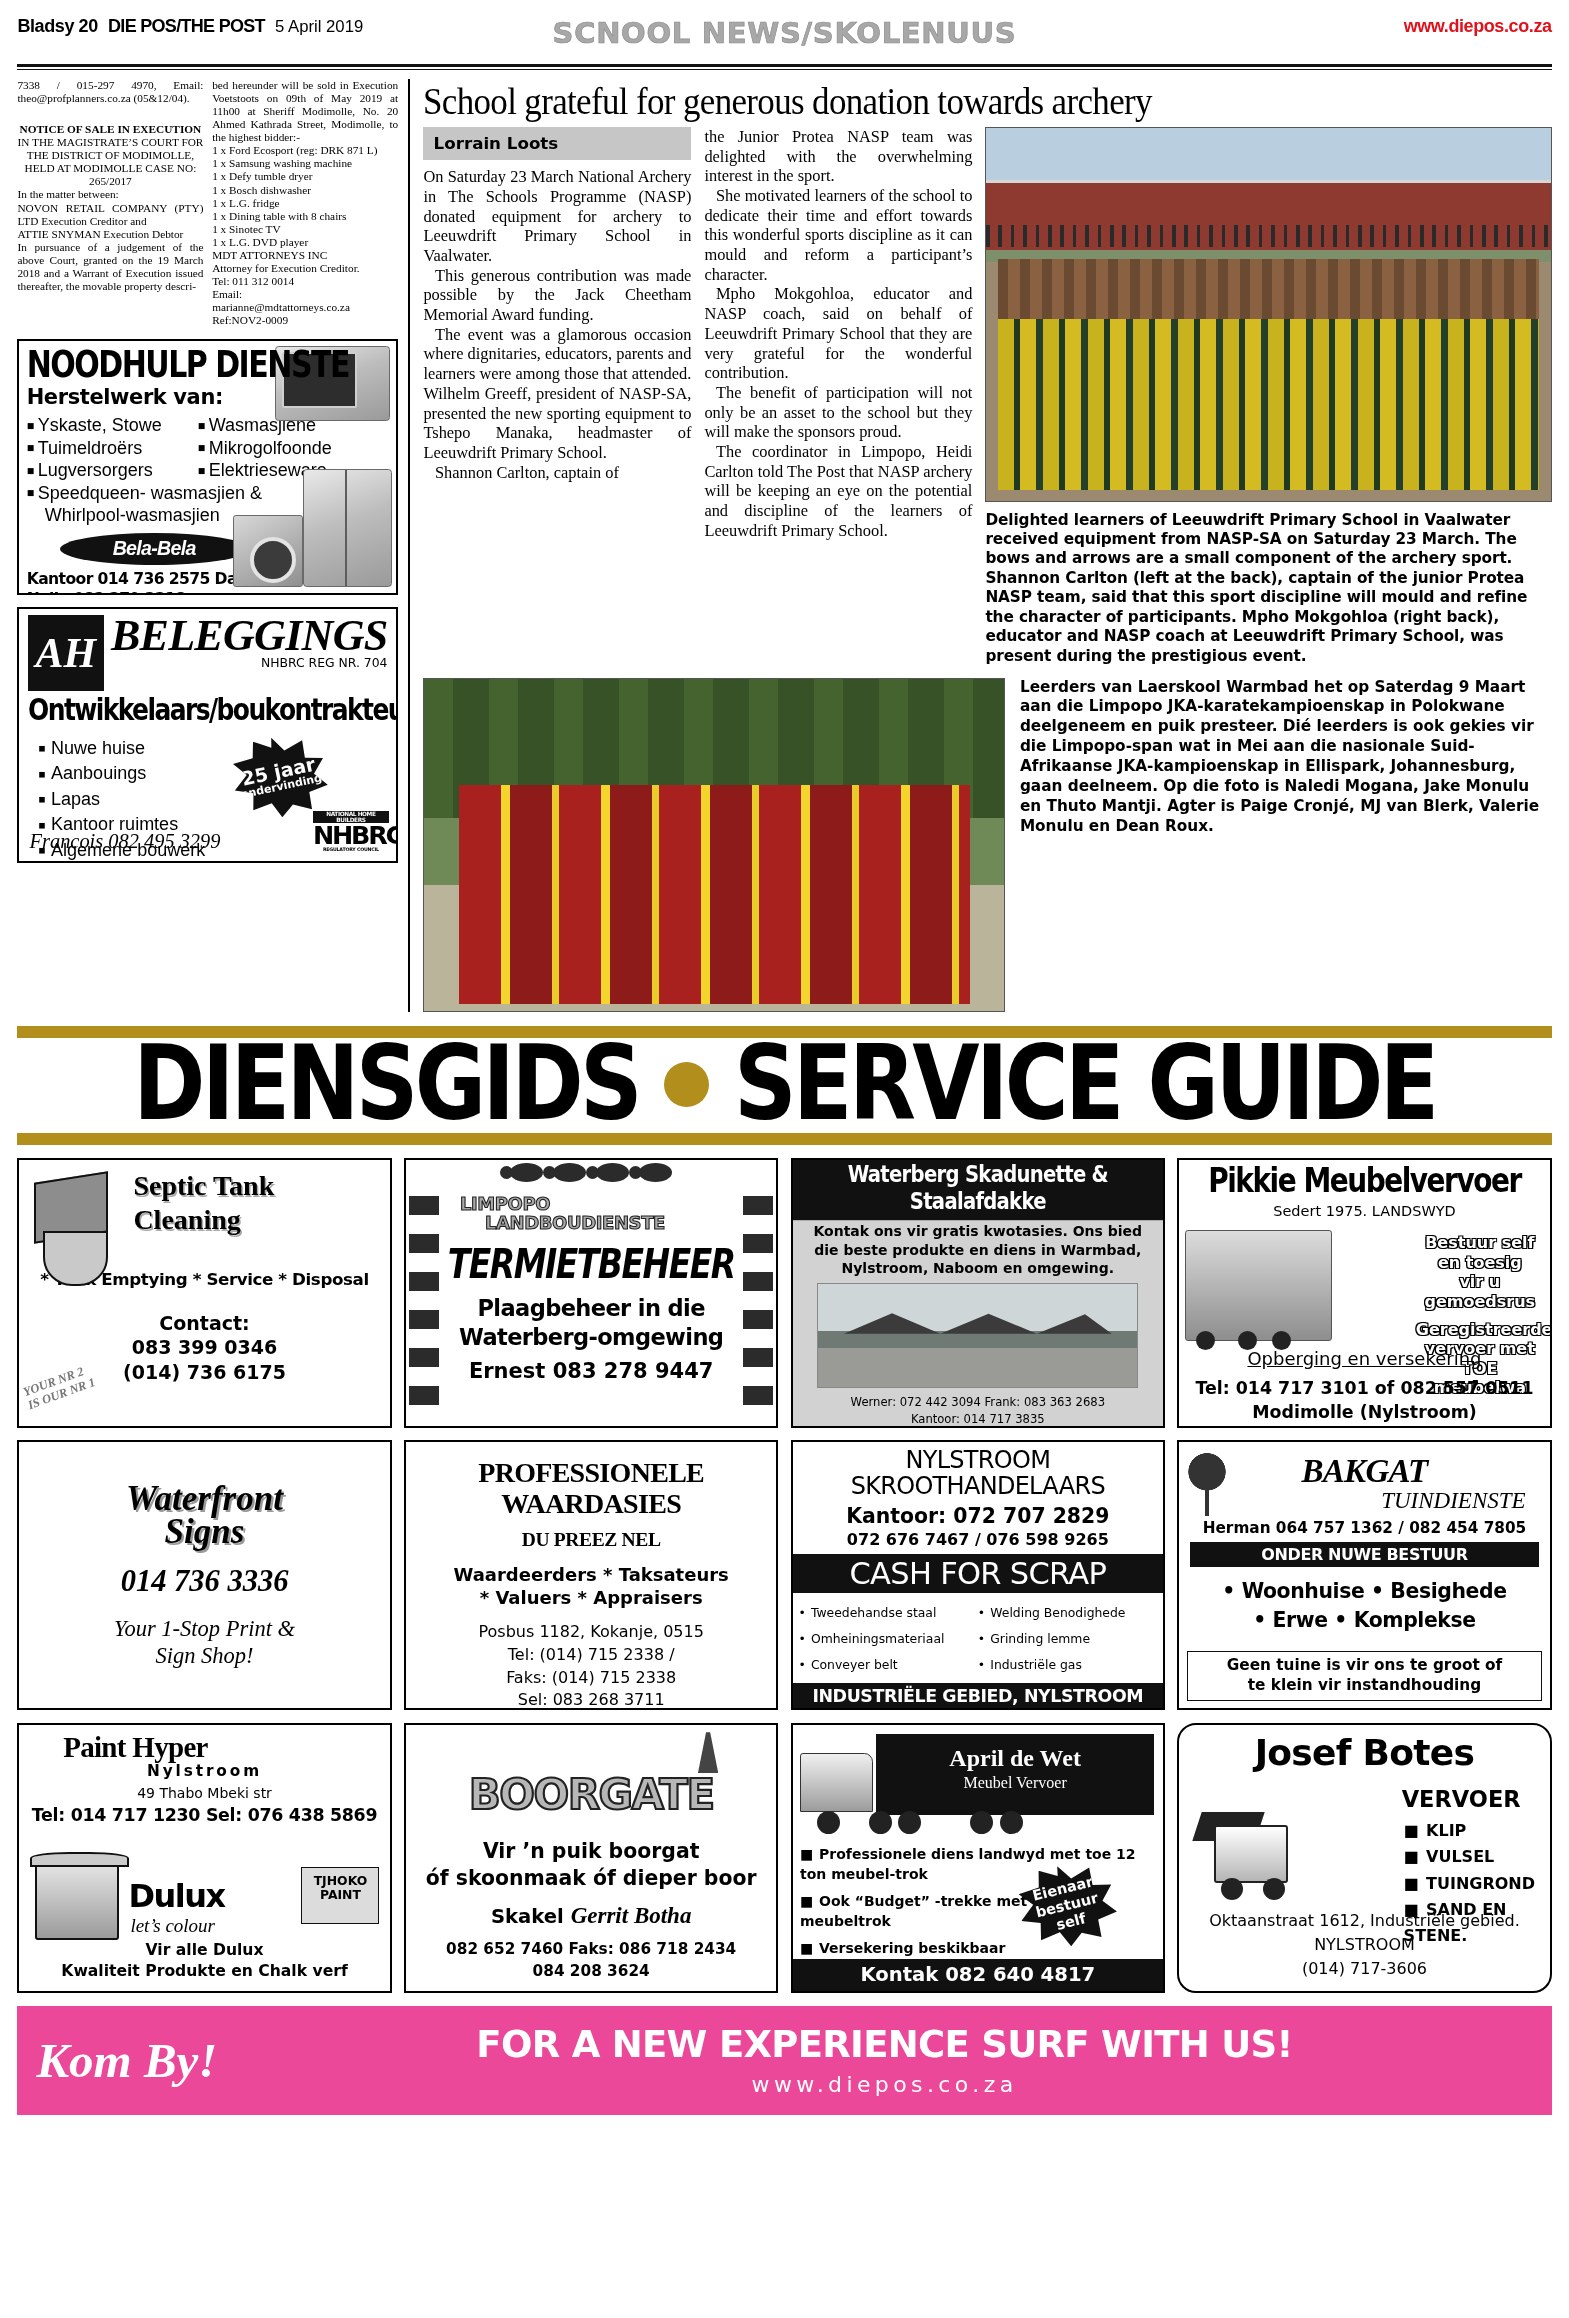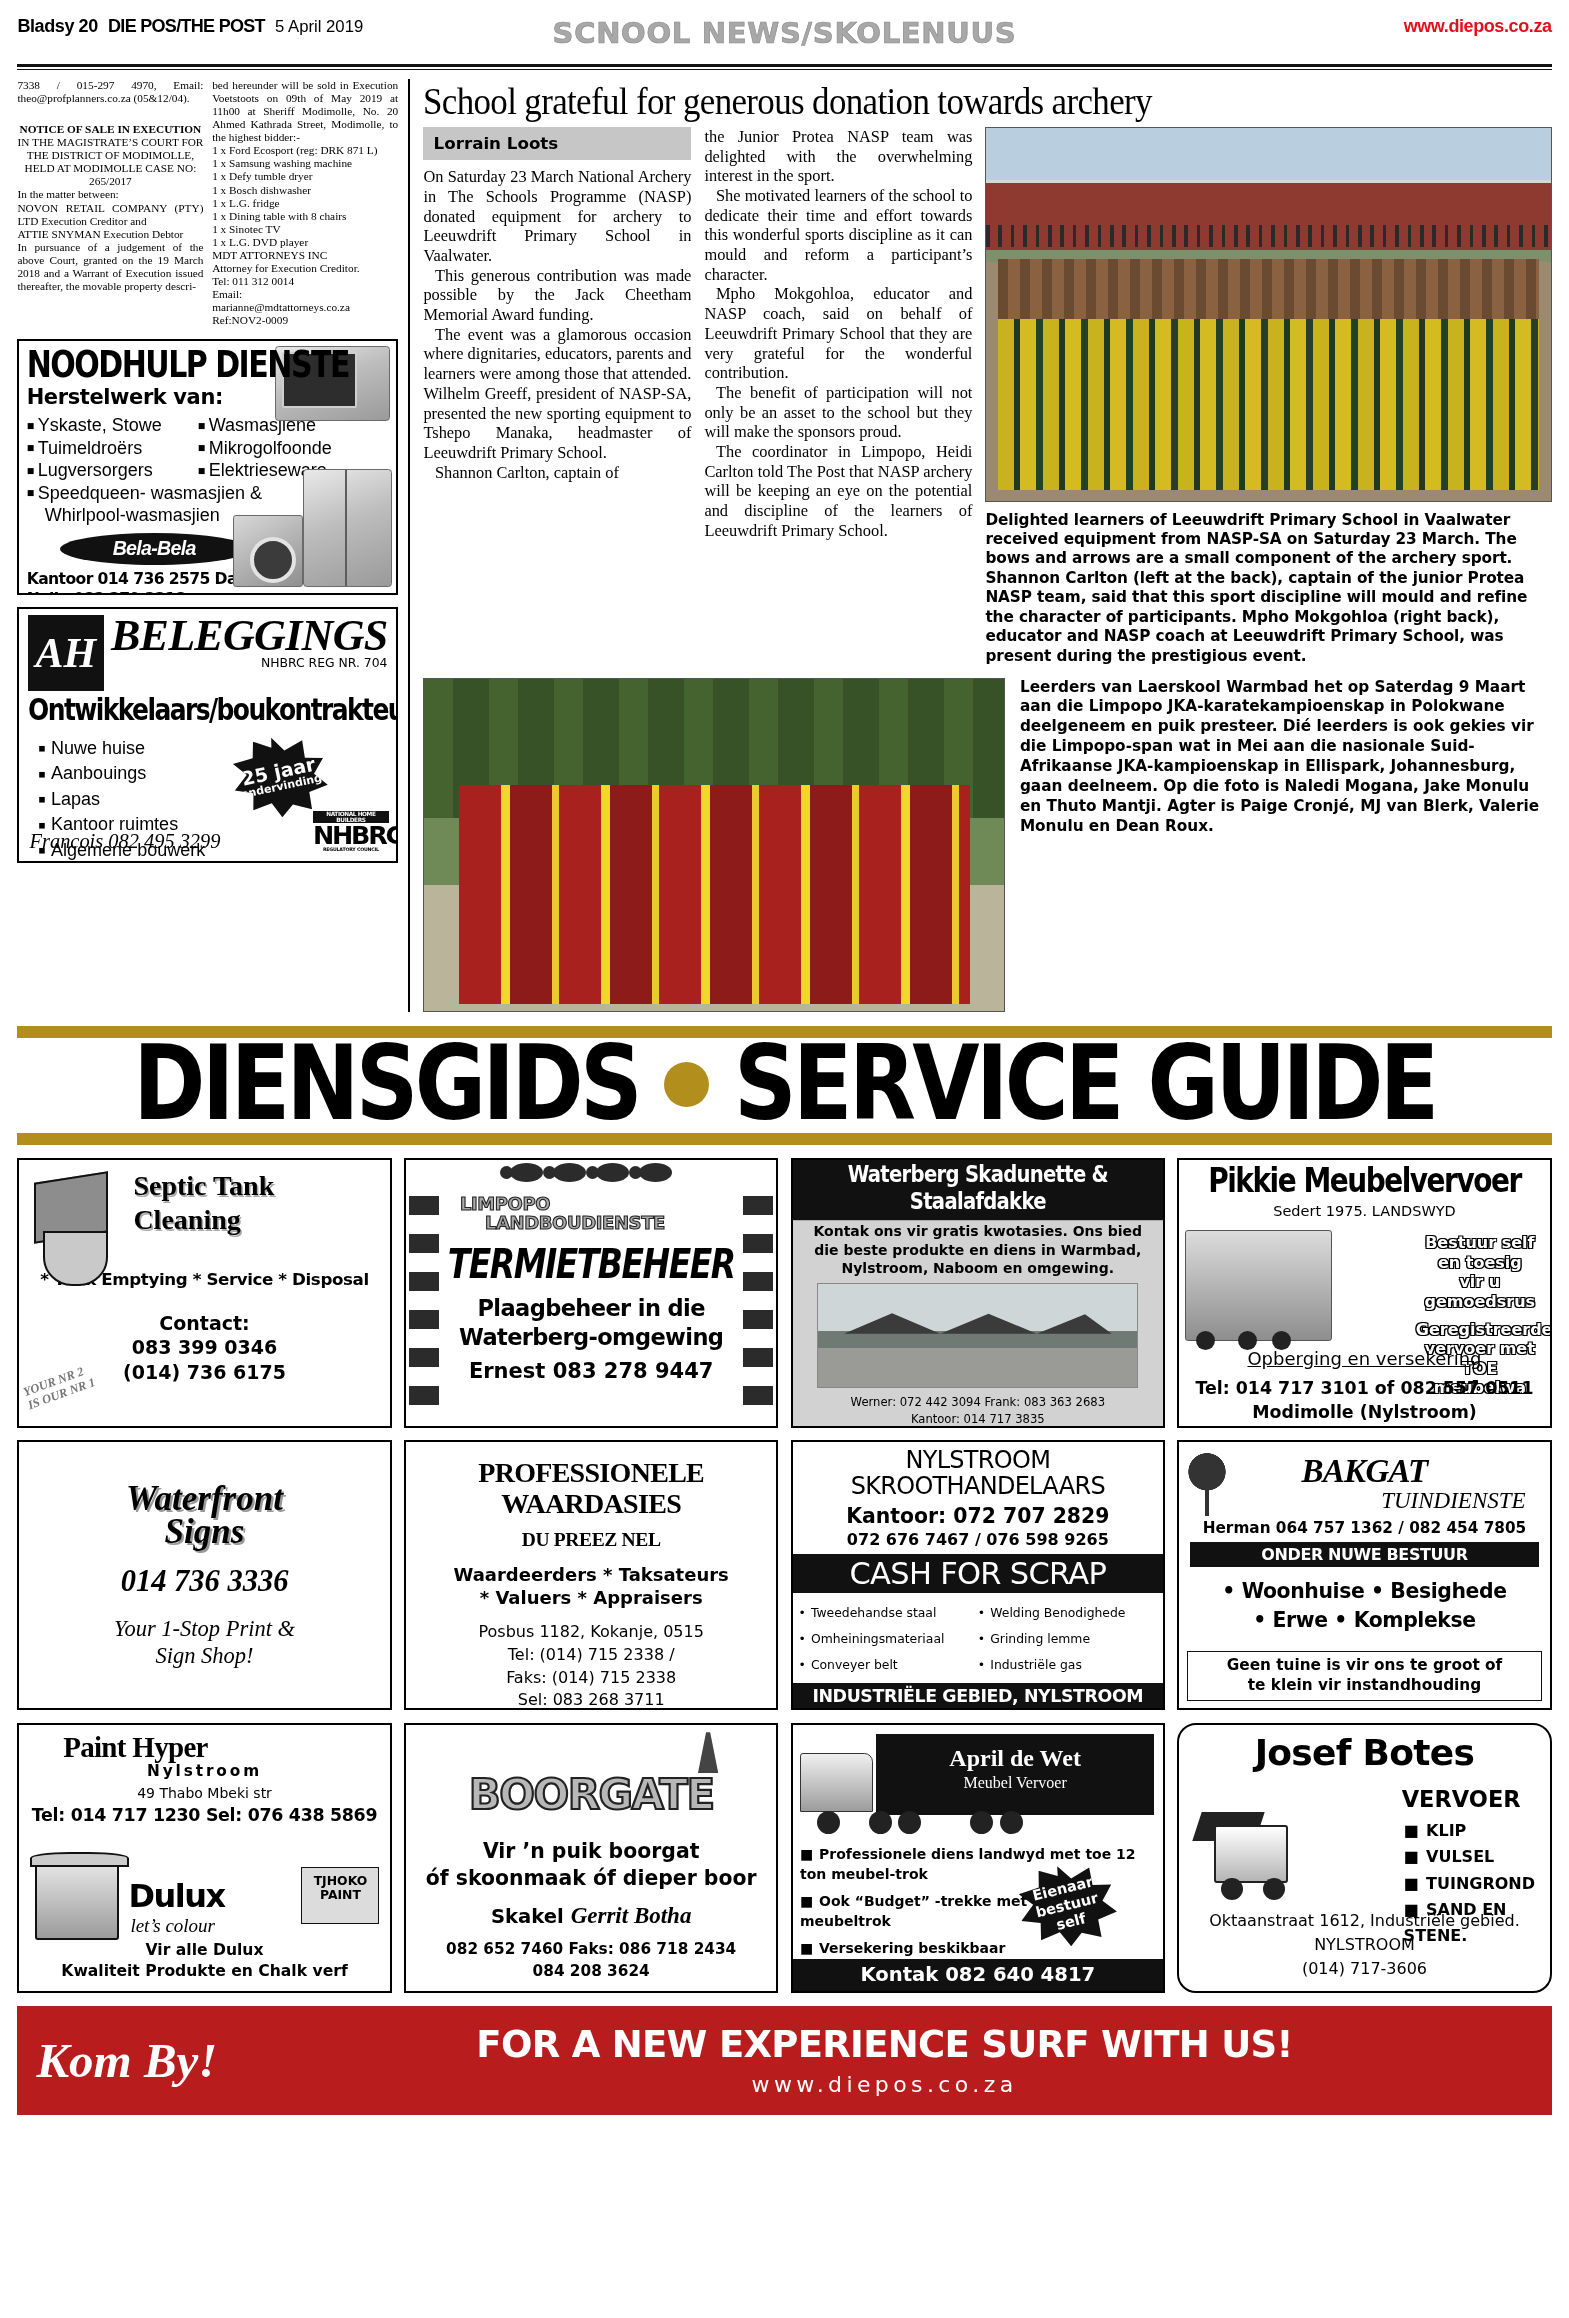--- a/index.html
+++ b/index.html
@@ -290,21 +290,21 @@
   .jb-truck{position:absolute;left:13px;top:84px;width:113px;height:93px;}
   .jb-truck .c{position:absolute;left:22px;top:16px;width:70px;height:54px;background:linear-gradient(#fff,#b5b5b5);
       border:2.2px solid #222;border-radius:2.9px;}
   .jb-truck .bed{position:absolute;left:4.4px;top:2.9px;width:63px;height:29px;background:#222;transform:skewX(-18deg);}
   .jb-truck .w{position:absolute;bottom:1.5px;left:29px;width:22px;height:22px;border-radius:50%;background:#222;
       box-shadow:42px 0 0 #222;}
   .jb-foot{position:absolute;left:0;right:0;bottom:10.2px;text-align:center;font-family:"DejaVu Sans",sans-serif;
       font-size:16px;line-height:1.5;}
 
   
-  .botbanner{margin-top:13px;height:109px;background:#b91c1c;display:flex;align-items:center;padding:0 19px;
+  .botbanner{margin-top:13px;height:109px;background:#ec4899;display:flex;align-items:center;padding:0 19px;
       box-sizing:border-box;gap:19px;}
   .bb-kom{font-family:"Liberation Serif",serif;font-style:italic;font-weight:bold;color:#fff;font-size:49px;
       white-space:nowrap;}
   .bb-right{flex:1;text-align:center;}
   .bb-main{color:#fff;font-family:"DejaVu Sans",sans-serif;font-weight:bold;font-size:37px;letter-spacing:-0.7px;}
   .bb-url{color:#fff;font-family:"DejaVu Sans",sans-serif;font-size:22px;letter-spacing:4.4px;margin-top:5.8px;}
 </style>
 </head>
 <body>
 

